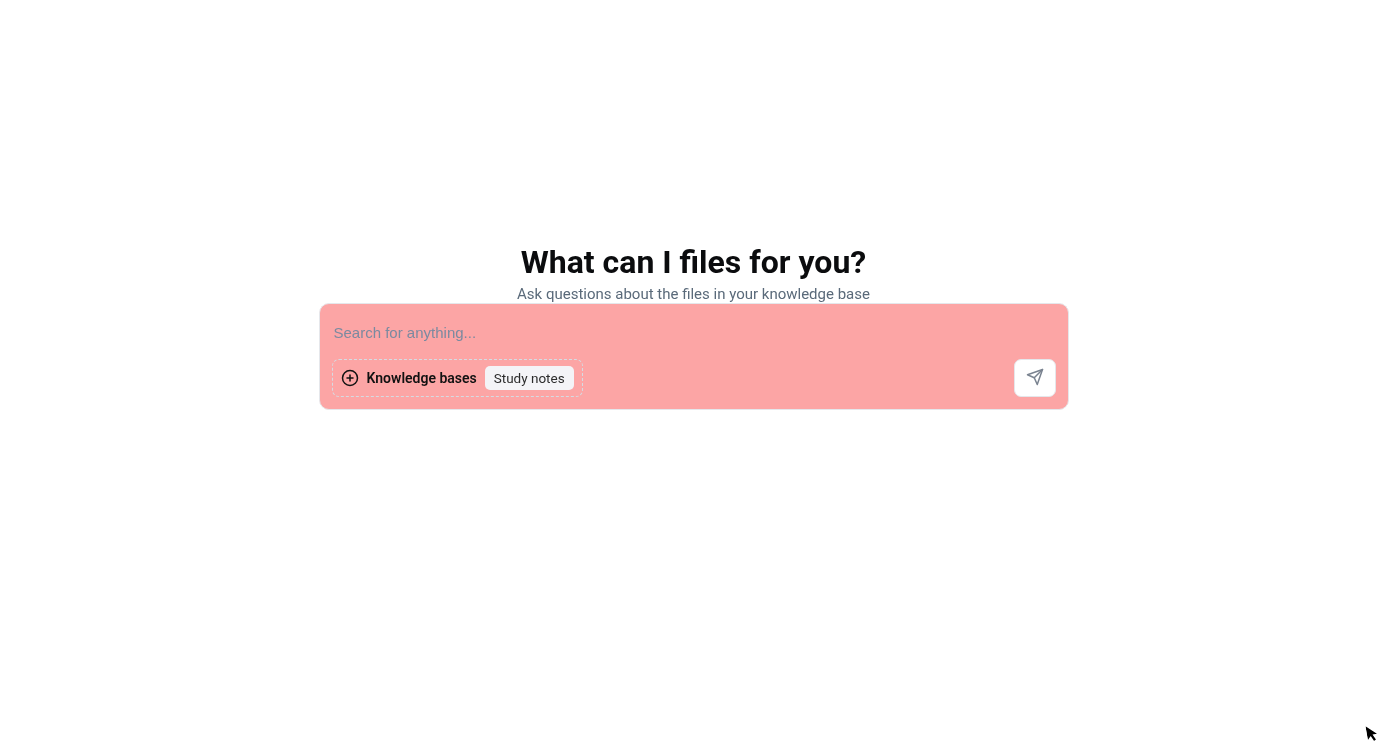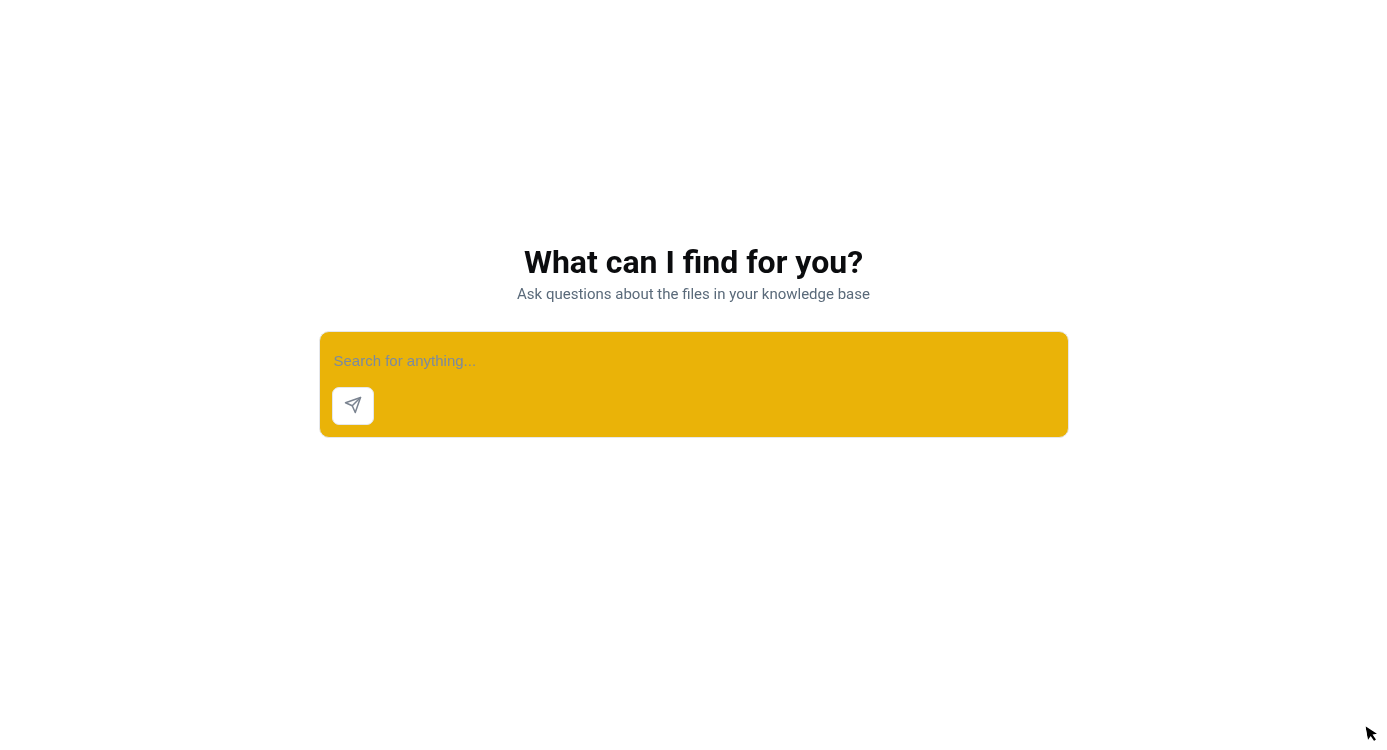--- a/index.html
+++ b/index.html
@@ -29,26 +29,25 @@
     text-align: center;
     line-height: 1.2;
   }
   .subheading {
     margin-top: 4px;
     font-size: 15px;
     color: #5a6a7a;
     text-align: center;
   }
   .search-card {
-    margin-top: 28px;
     width: 750px;
     border: 1px solid #e5e7eb;
     border-radius: 10px;
     padding: 12px 12px 12px 12px;
-    background: #eab308;
+    background: #fca5a5;
   }
   .search-input {
     width: 100%;
     border: none;
     outline: none;
     font-size: 15px;
     padding: 8px 2px 18px 2px;
     color: #111;
     background: transparent;
   }
@@ -115,26 +114,39 @@
     right: 8px;
     font-size: 13px;
     color: #000;
     transform: rotate(-10deg);
   }
 </style>
 </head>
 <body>
 
 <div class="container">
-  <h1 class="heading">What can I find for you?</h1>
+  <h1 class="heading">What can I files for you?</h1>
   <p class="subheading">Ask questions about the files in your knowledge base</p>
 
   <div class="search-card">
     <input type="text" class="search-input" placeholder="Search for anything..." style="">
     <div class="search-bottom-row">
+      <div class="kb-group">
+        <div class="kb-left">
+          <span class="plus-icon">
+            <svg width="18" height="18" viewBox="0 0 24 24" fill="none" stroke="currentColor" stroke-width="2" stroke-linecap="round" stroke-linejoin="round">
+              <circle cx="12" cy="12" r="10"></circle>
+              <line x1="12" y1="8" x2="12" y2="16"></line>
+              <line x1="8" y1="12" x2="16" y2="12"></line>
+            </svg>
+          </span>
+          <span class="kb-label">Knowledge bases</span>
+        </div>
+        <span class="kb-chip">Study notes</span>
+      </div>
       <button class="send-btn">
         <span>
           <svg width="18" height="18" viewBox="0 0 24 24" fill="none" stroke="currentColor" stroke-width="2" stroke-linecap="round" stroke-linejoin="round">
             <line x1="22" y1="2" x2="11" y2="13"></line>
             <polygon points="22 2 15 22 11 13 2 9 22 2"></polygon>
           </svg>
         </span>
       </button>
     </div>
   </div>

